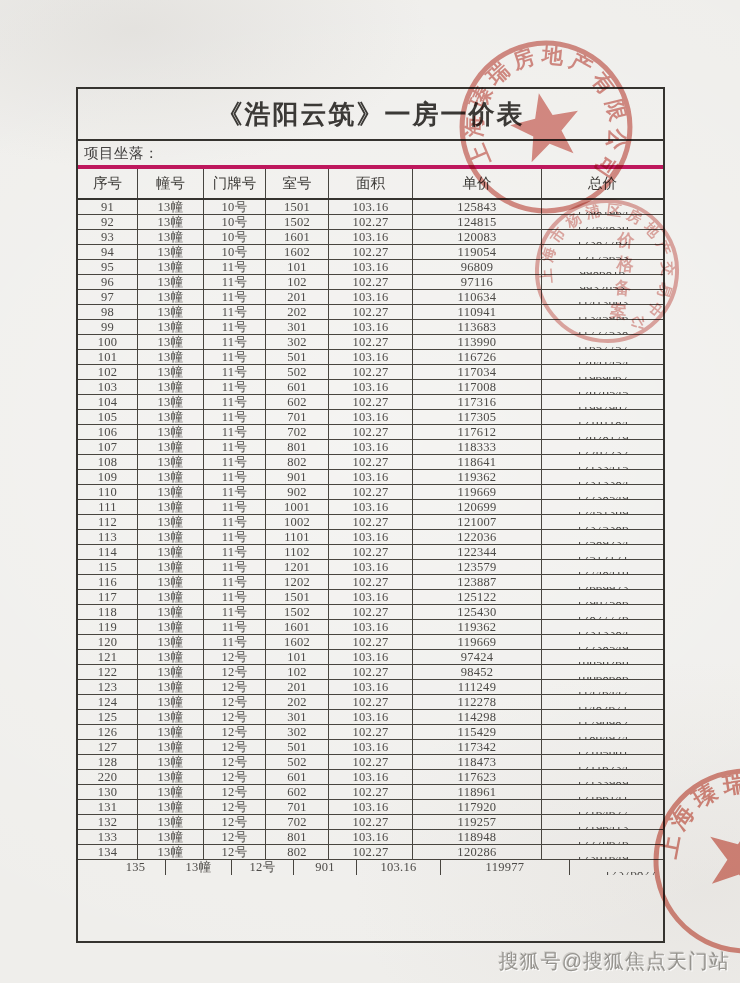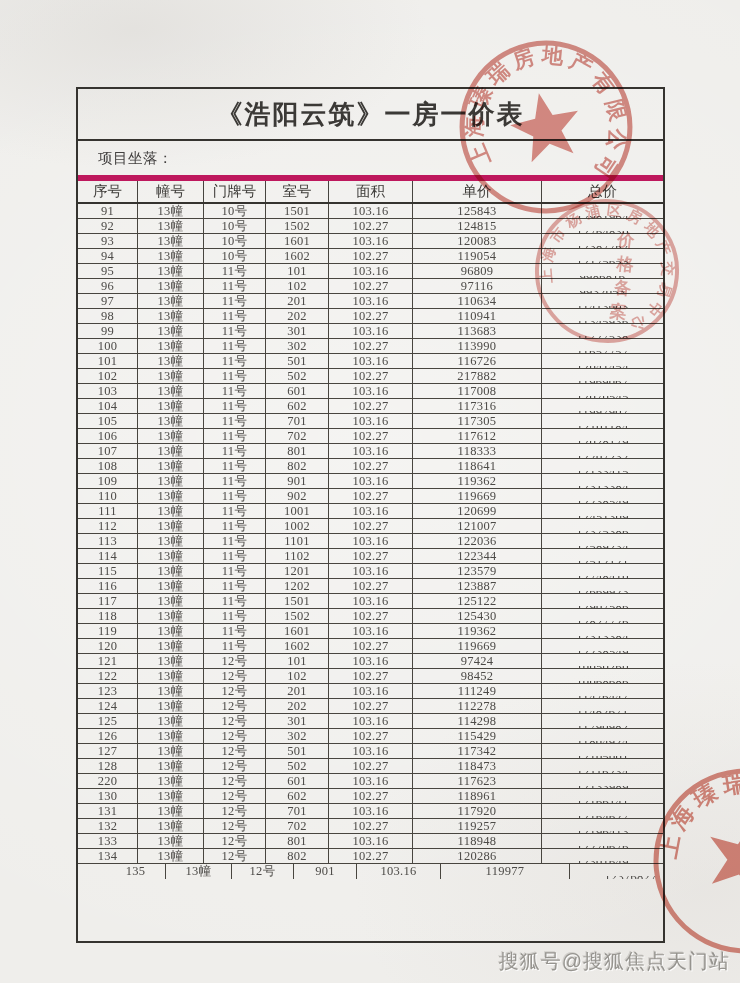--- a/index.html
+++ b/index.html
@@ -17,26 +17,26 @@
   .doc-table {
     position:absolute; left:76px; top:87px; width:589px; height:856px;
     border:2px solid #35332f;
   }
   .title-row {
     height:52px; border-bottom:2px solid #35332f;
     display:flex; align-items:center; justify-content:center;
     font-size:26px; font-weight:700; color:#3b3936; letter-spacing:2px;
   }
   .loc-row {
-    height:40px; border-bottom:6px solid #be185d;
-    display:flex; align-items:center; padding-left:20px;
+    height:28px; border-bottom:4px solid #be185d;
+    display:flex; align-items:center; padding-left:6px;
     font-size:14.5px; color:#434140; letter-spacing:0.5px;
   }
   .grid7 { display:grid; grid-template-columns:60px 66px 62px 63px 84px 129px 121px; }
-  .head-row { height:23px; border-bottom:2px solid #35332f;text-align:center; }
+  .head-row { height:31px; border-bottom:2px solid #35332f;text-align:center; }
   .head-cell {
     display:flex; align-items:center; justify-content:center;
     font-size:14.5px; color:#3e3c39; border-right:1px solid #46443f;
   }
   .head-cell:last-child { border-right:none; }
   .trow { height:15px; border-bottom:1px solid #48453f; }
   .trow:last-child { border-bottom:none;padding-left:28px; }
   .tcell {
     display:flex; align-items:center; justify-content:center;
     font-size:12.5px; color:#4c4a47; letter-spacing:0.3px;
@@ -176,21 +176,21 @@
         <div class="tcell">103.16</div>
         <div class="tcell">116726</div>
         <div class="tcell">12041454</div>
       </div>
       <div class="trow grid7">
         <div class="tcell">102</div>
         <div class="tcell">13幢</div>
         <div class="tcell">11号</div>
         <div class="tcell">502</div>
         <div class="tcell">102.27</div>
-        <div class="tcell">217882</div>
+        <div class="tcell">117034</div>
         <div class="tcell">11969067</div>
       </div>
       <div class="trow grid7">
         <div class="tcell">103</div>
         <div class="tcell">13幢</div>
         <div class="tcell">11号</div>
         <div class="tcell">601</div>
         <div class="tcell">103.16</div>
         <div class="tcell">117008</div>
         <div class="tcell">12070545</div>

